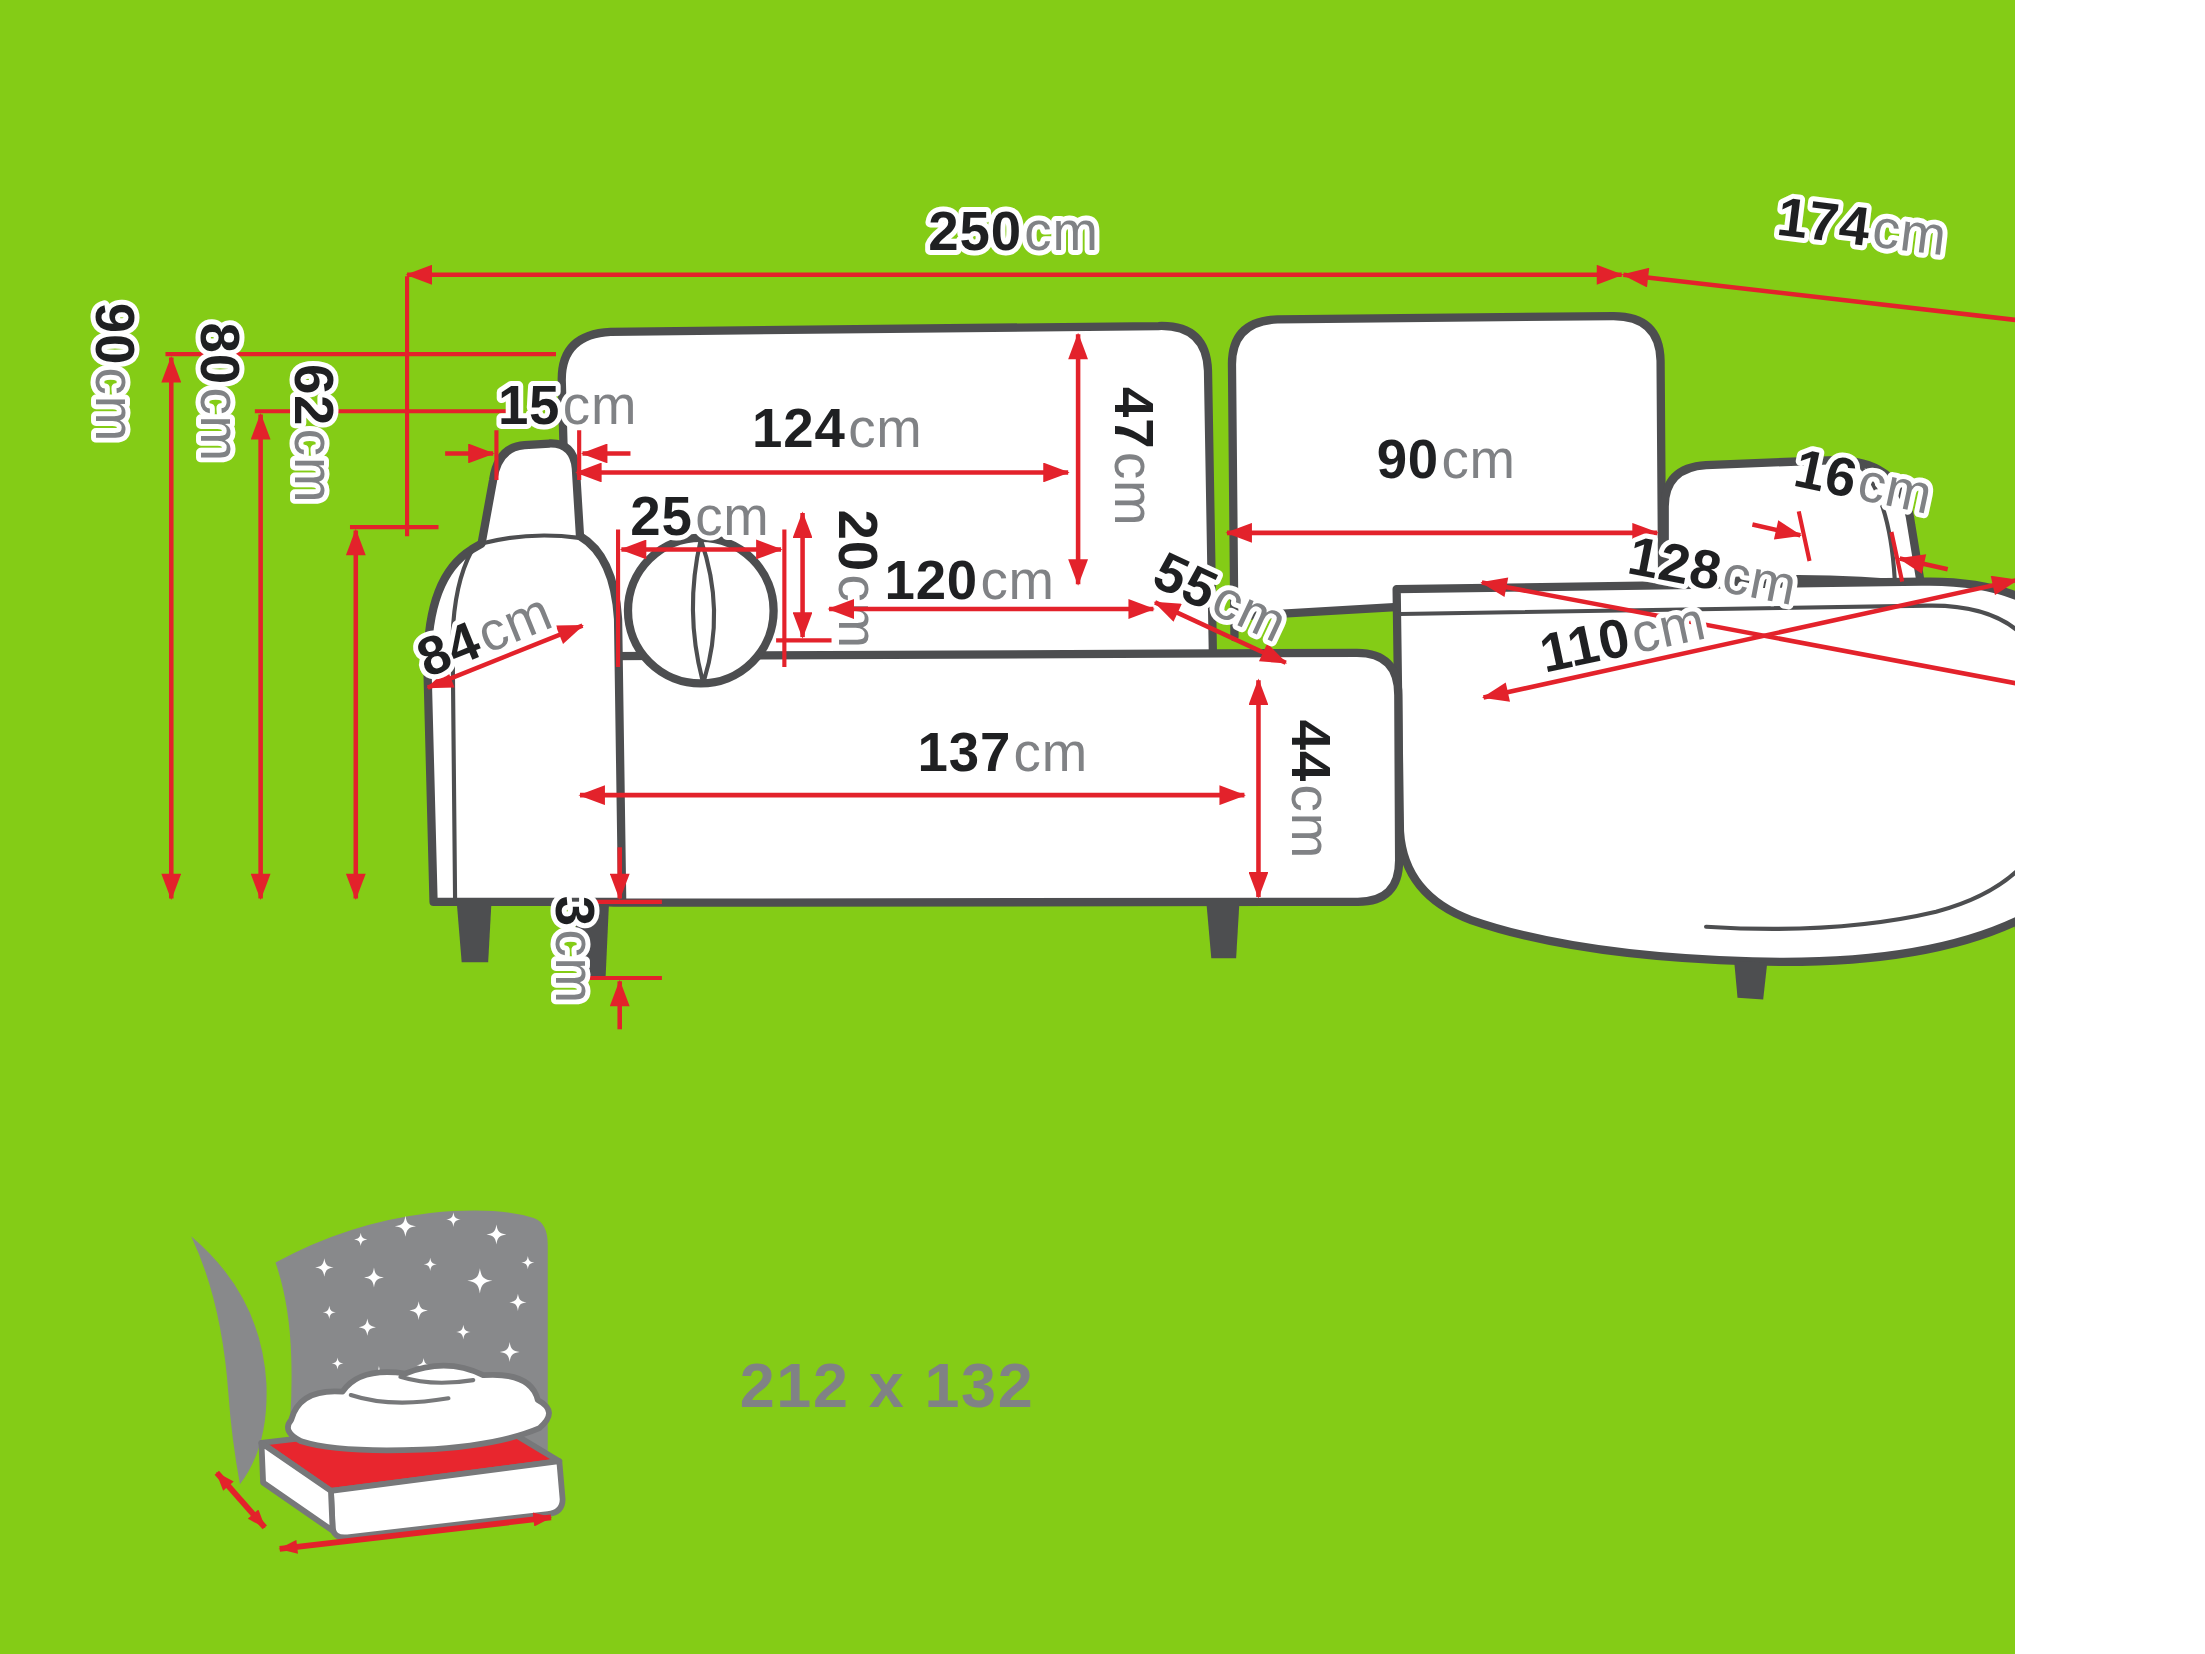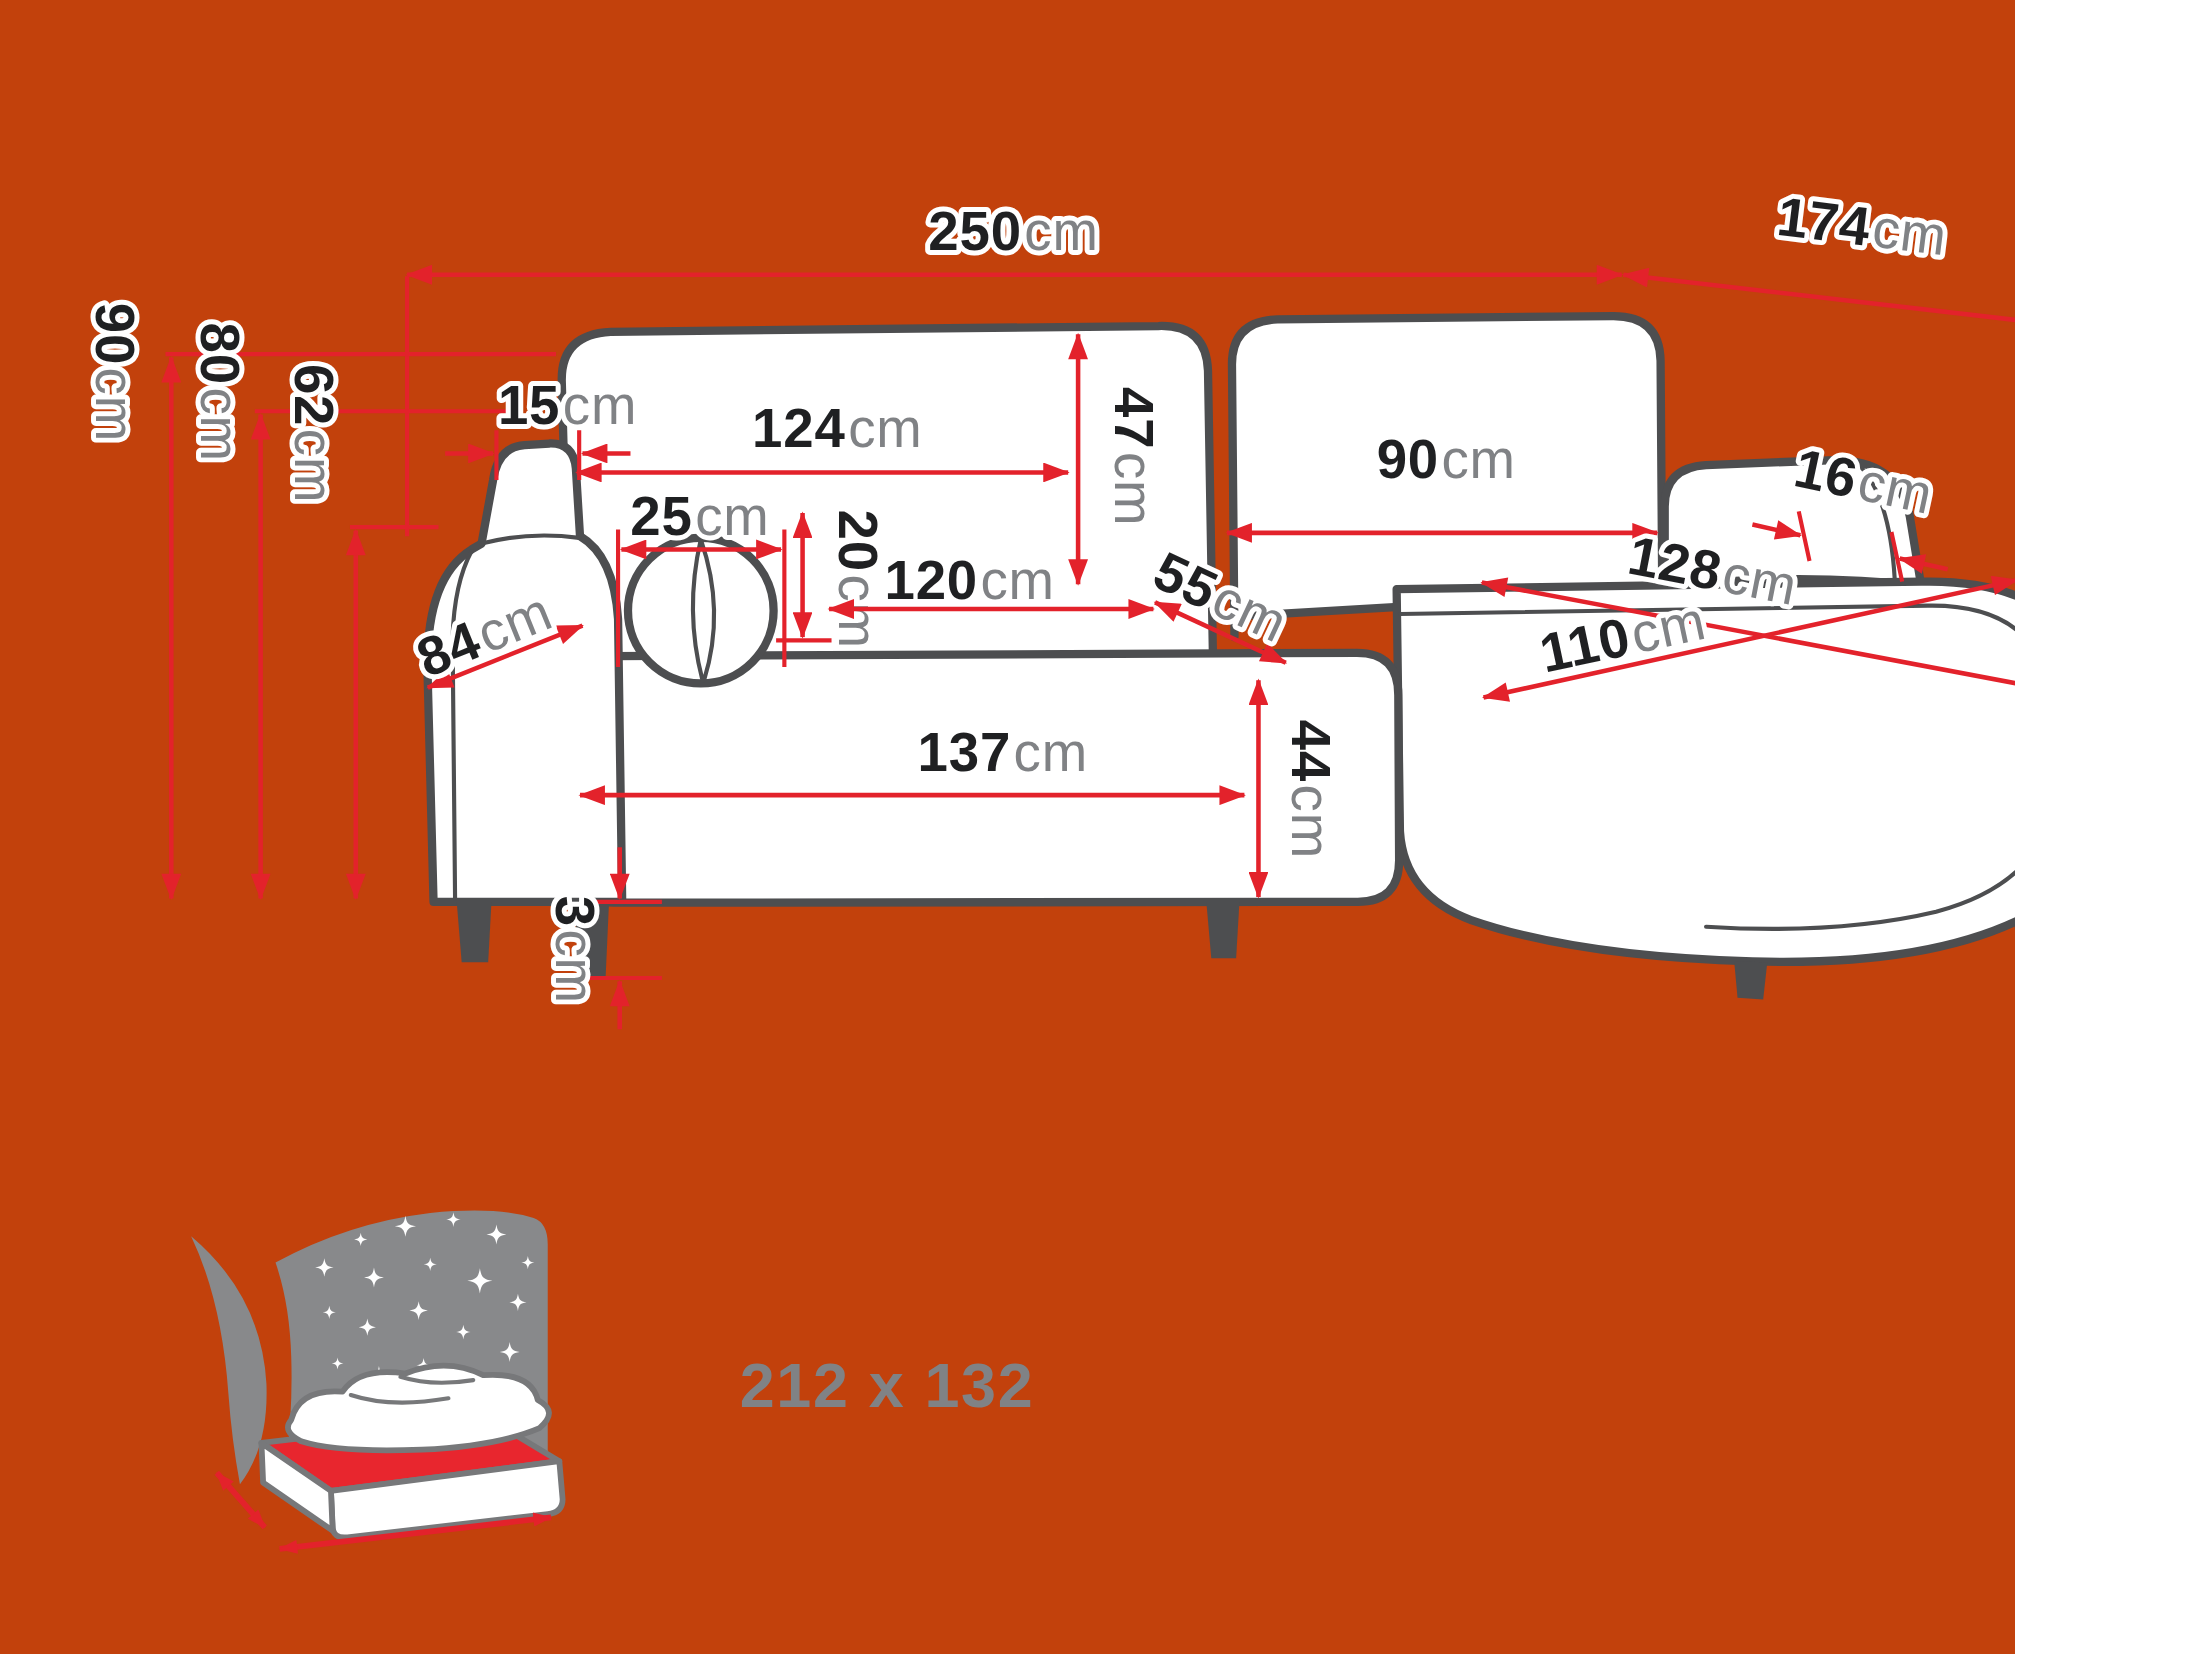--- a/index.html
+++ b/index.html
@@ -1,16 +1,16 @@
 <!DOCTYPE html>
 <html style="font-size:13.2px"><head>
 <meta charset="utf-8">
 <style>
   html,body{margin:0;padding:0;background:#ffffff;}
-  .page{width:2015px;height:1654px;position:relative;background:#c2410c;overflow:hidden;}
+  .page{width:2015px;height:1654px;position:relative;background:#84cc16;overflow:hidden;}
   svg{display:block;}
 
   
   .outline{fill:#ffffff;stroke:#4d4e50;stroke-width:10;stroke-linejoin:round;stroke-linecap:round;}
   .inner{fill:none;stroke:#4d4e50;stroke-width:5;stroke-linecap:round;}
   .leg{fill:#4d4e50;}
 
   
   .ext{stroke:#e3222b;stroke-width:5;fill:none;}
   .dim{stroke:#e3222b;stroke-width:5.5;fill:none;}

